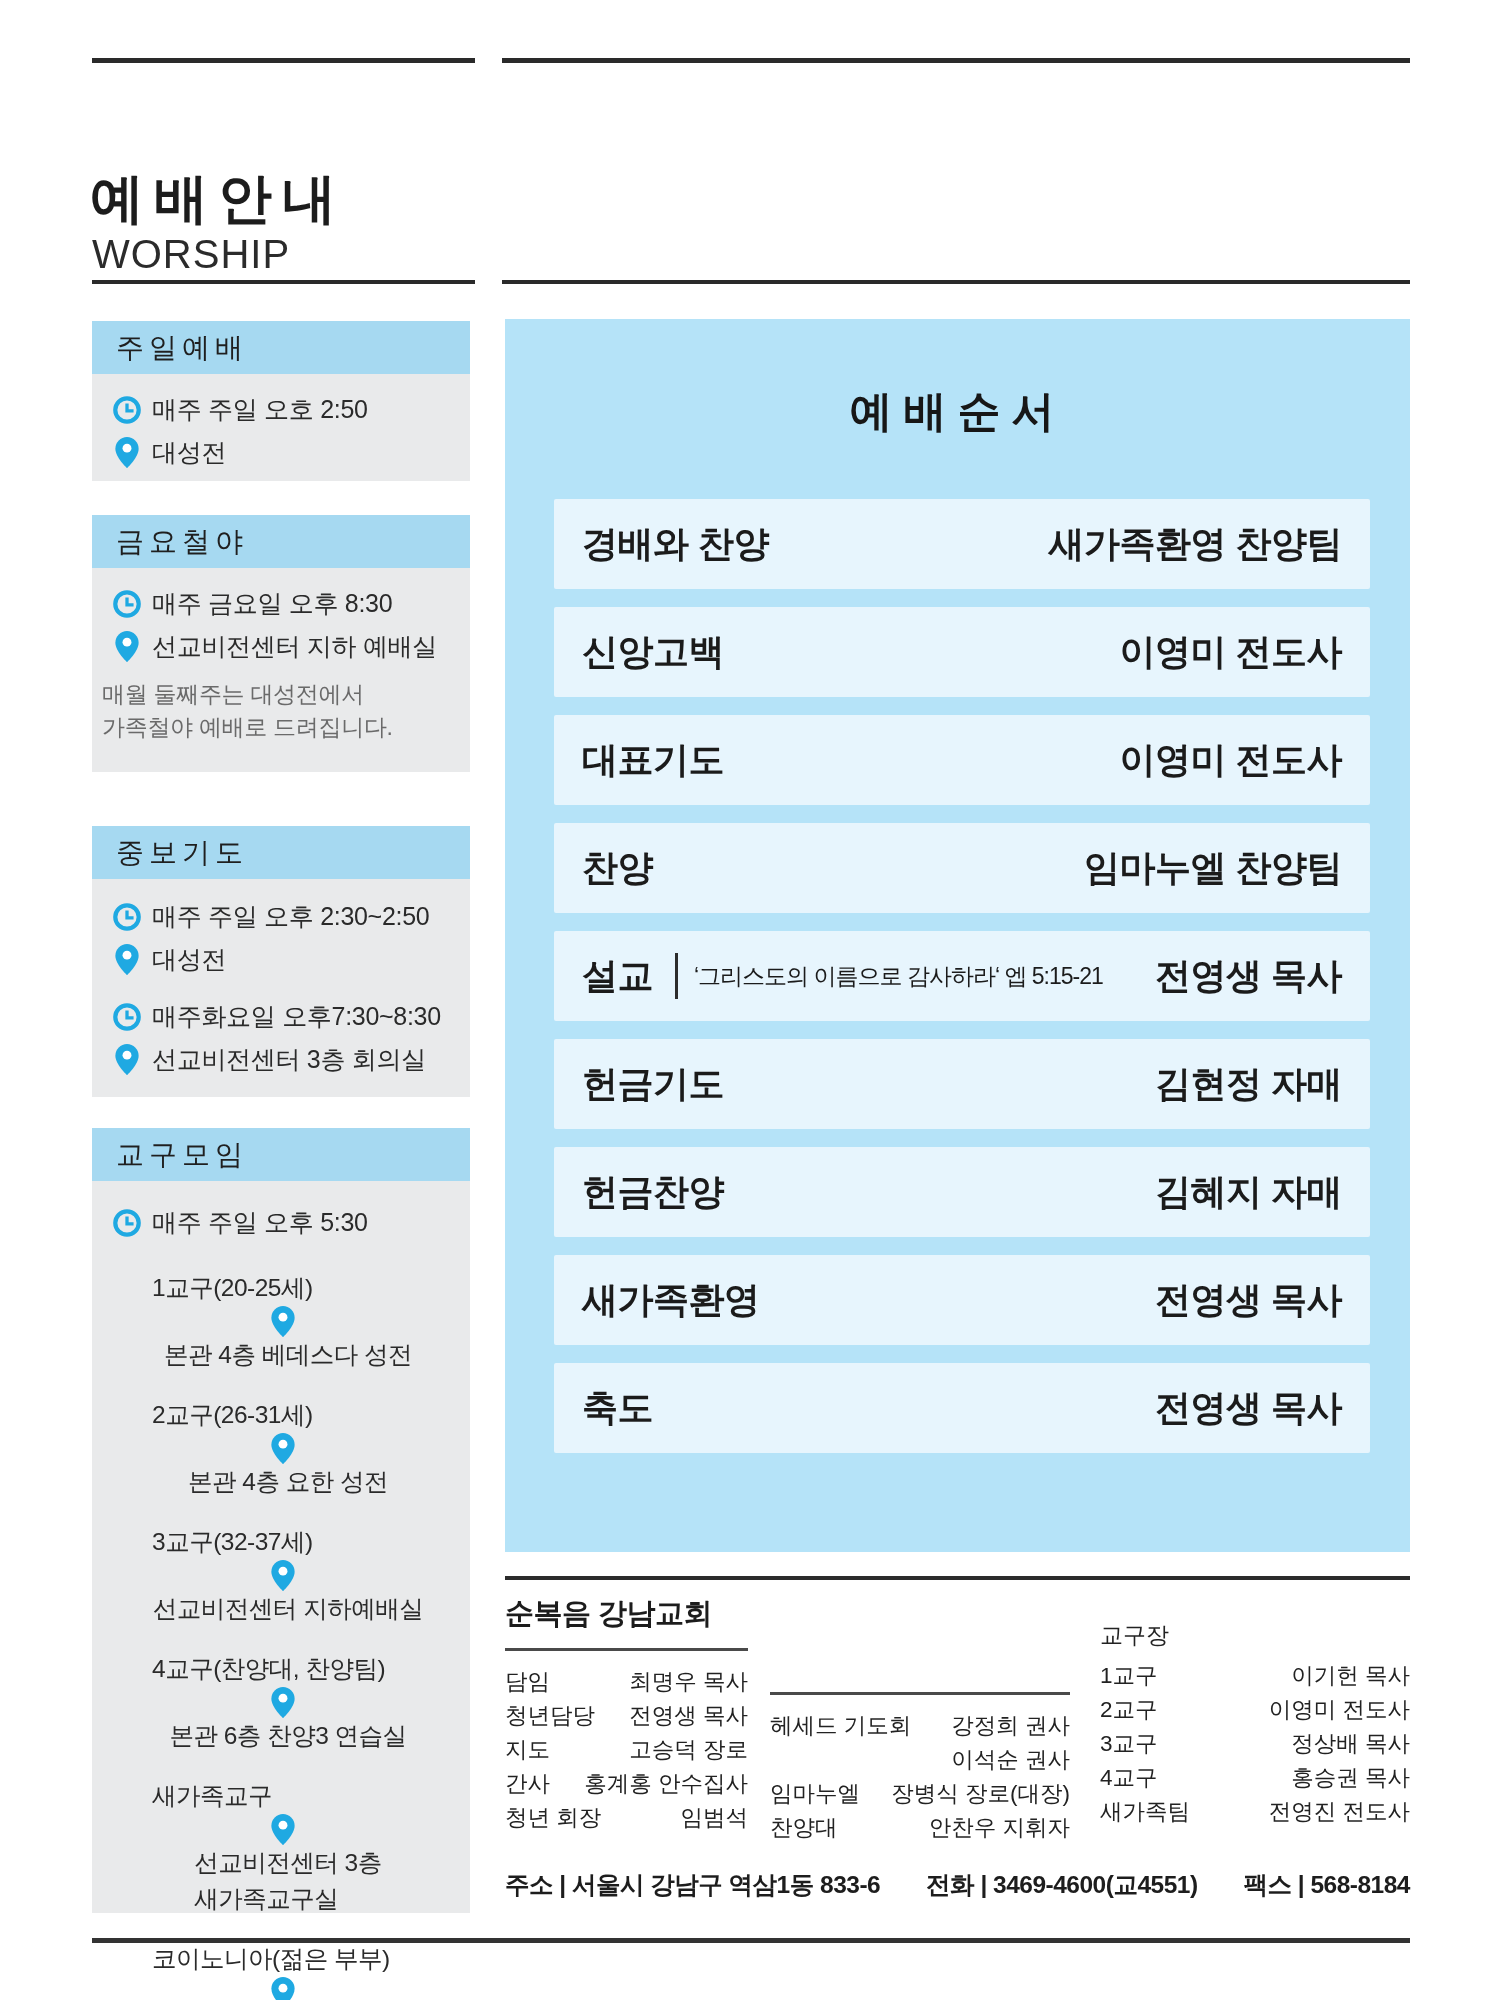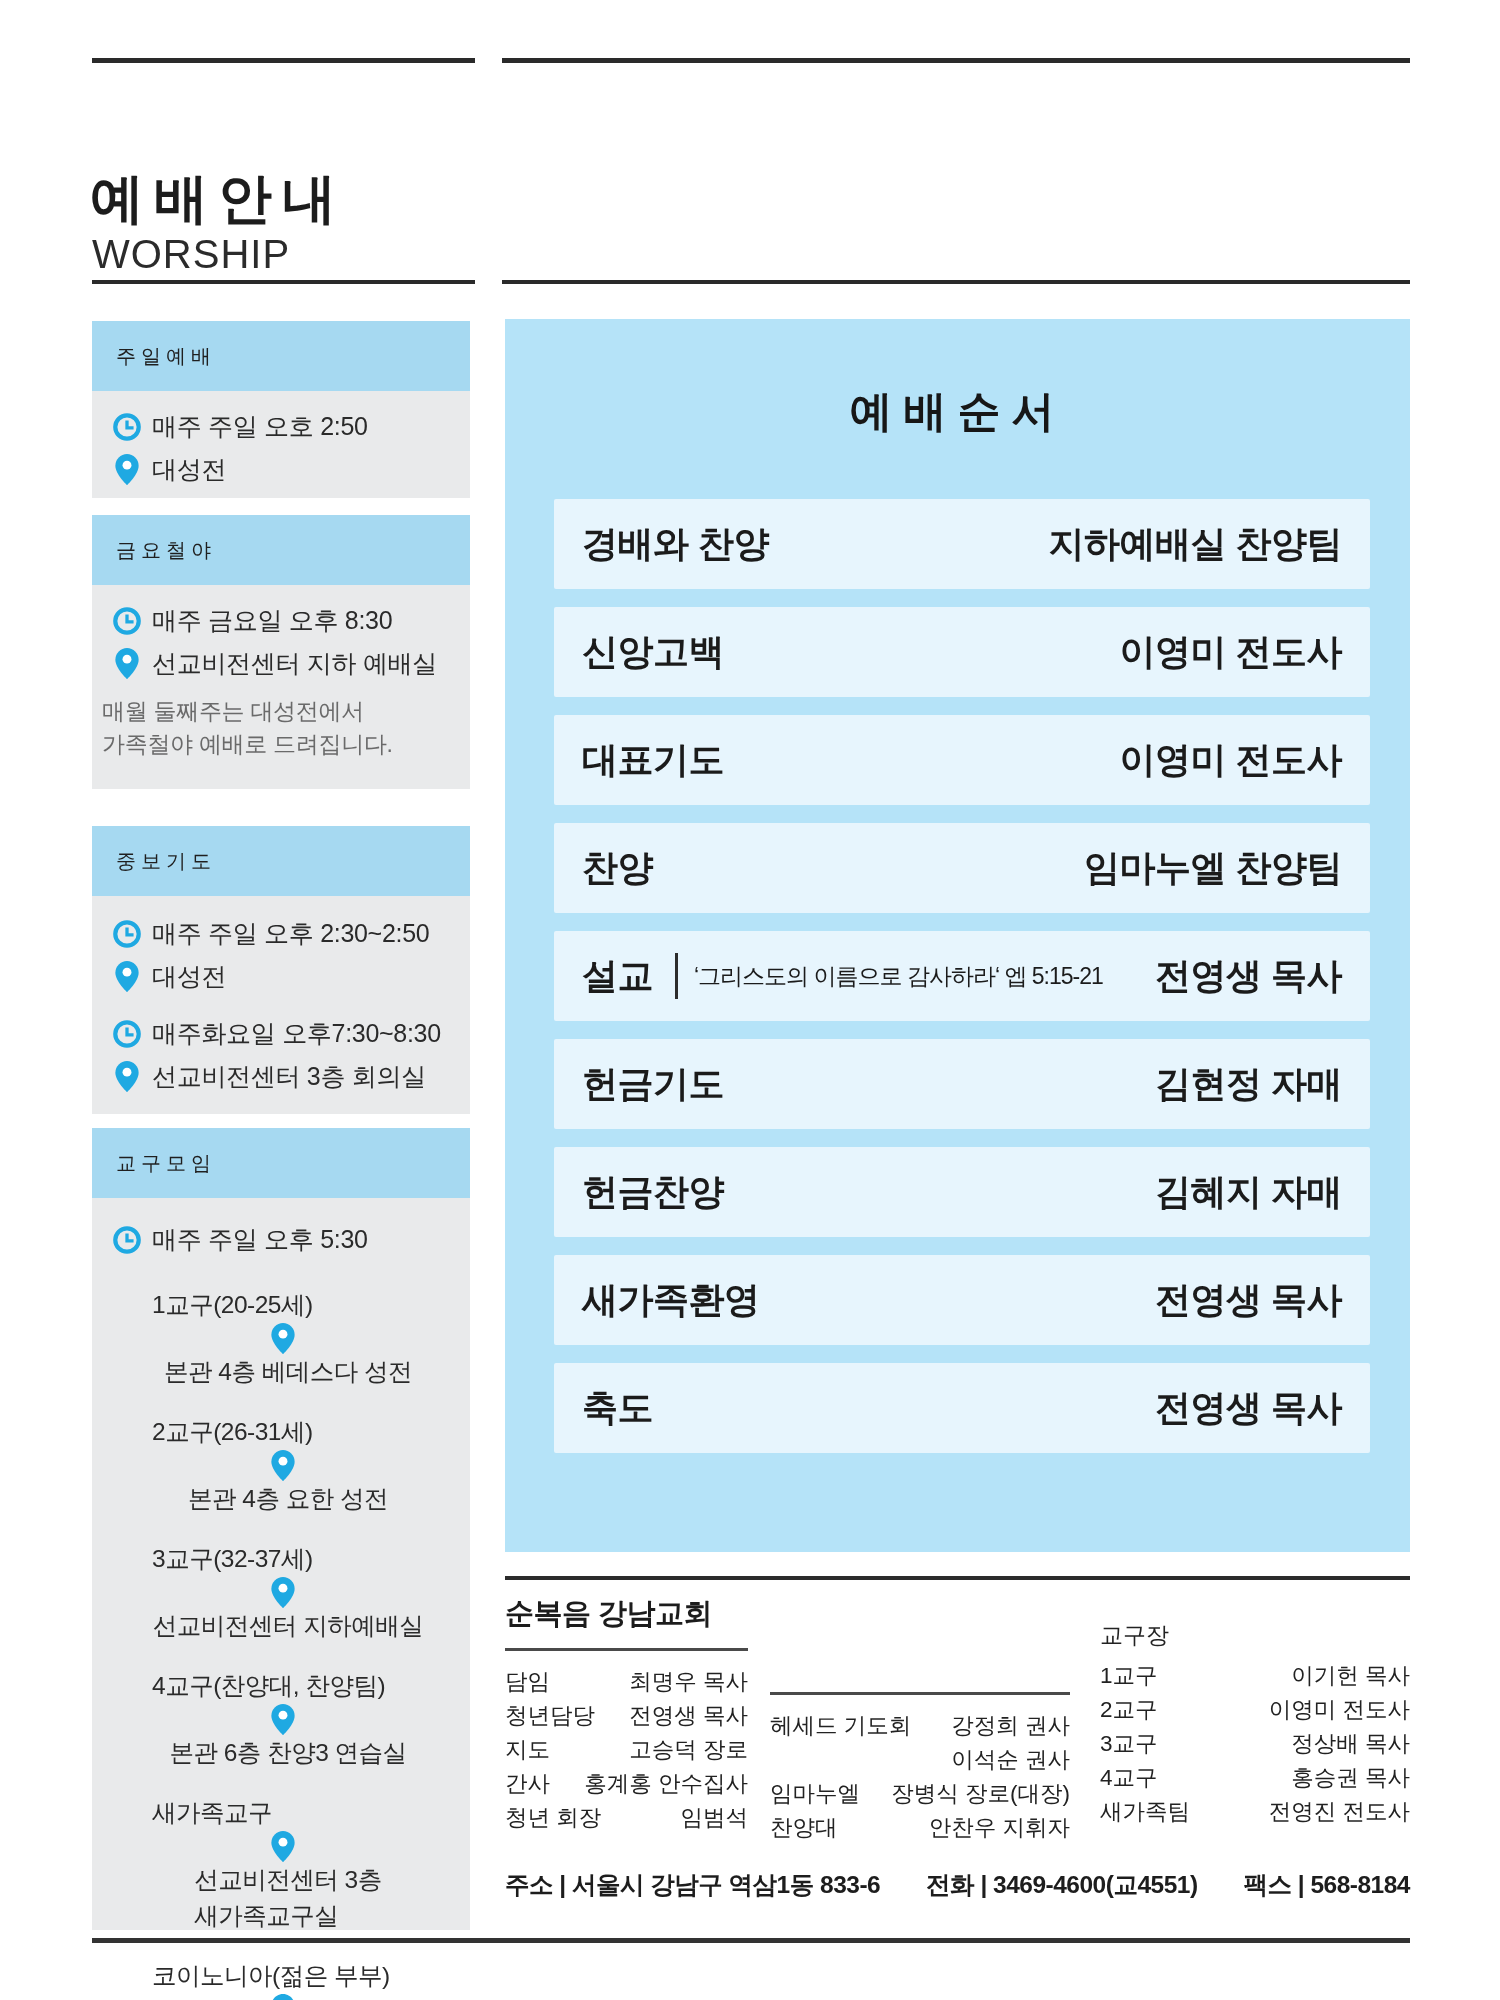--- a/index.html
+++ b/index.html
@@ -16,22 +16,22 @@
 
   
   .page-title{position:absolute;left:90px;top:130px;font-size:54px;font-weight:600;
               letter-spacing:10px;color:#1c1c1c;line-height:64px;}
   .page-subtitle{position:absolute;left:92px;top:232px;font-size:40px;font-weight:400;
               letter-spacing:1px;color:#2b2b2b;}
 
   
   .side-sec{position:absolute;left:92px;width:378px;}
   .s1{top:321px;} .s2{top:515px;} .s3{top:826px;} .s4{top:1128px;}
-  .sec-head{height:70px;background:#a6d9f1;display:flex;align-items:center;
-            padding-left:24px;font-size:20px;font-weight:500;letter-spacing:5px;color:#1f1f1f;}
+  .sec-head{height:53px;background:#a6d9f1;display:flex;align-items:center;
+            padding-left:24px;font-size:28px;font-weight:500;letter-spacing:5px;color:#1f1f1f;}
   .sec-body{background:#e9eaeb;padding:14px 6px 12px 0;}
   .s1 .sec-body{height:81px;}
   .s2 .sec-body{height:178px;}
   .s3 .sec-body{height:190px;padding-top:16px;}
   .s4 .sec-body{height:700px;padding-top:20px;}
 
   .item{display:flex;align-items:center;min-height:43px;padding-left:20px;
         font-size:25px;color:#2a2a2a;letter-spacing:-0.3px;white-space:nowrap;}
   .item.gap{margin-top:14px;}
   .ic{width:30px;margin-right:10px;display:flex;align-items:center;justify-content:center;flex:0 0 30px;}
@@ -280,21 +280,21 @@
           </div>
         </div>
       </div>
   </section>
 
   <div class="panel">
     <div class="panel-title">예배순서</div>
     <div class="order-rows" id="order-rows">
         <div class="order-row">
           <span class="order-label">경배와 찬양</span>
-          <span class="order-value">지하예배실 찬양팀</span>
+          <span class="order-value">새가족환영 찬양팀</span>
         </div>
         <div class="order-row">
           <span class="order-label">신앙고백</span>
           <span class="order-value">이영미 전도사</span>
         </div>
         <div class="order-row">
           <span class="order-label">대표기도</span>
           <span class="order-value">이영미 전도사</span>
         </div>
         <div class="order-row">

